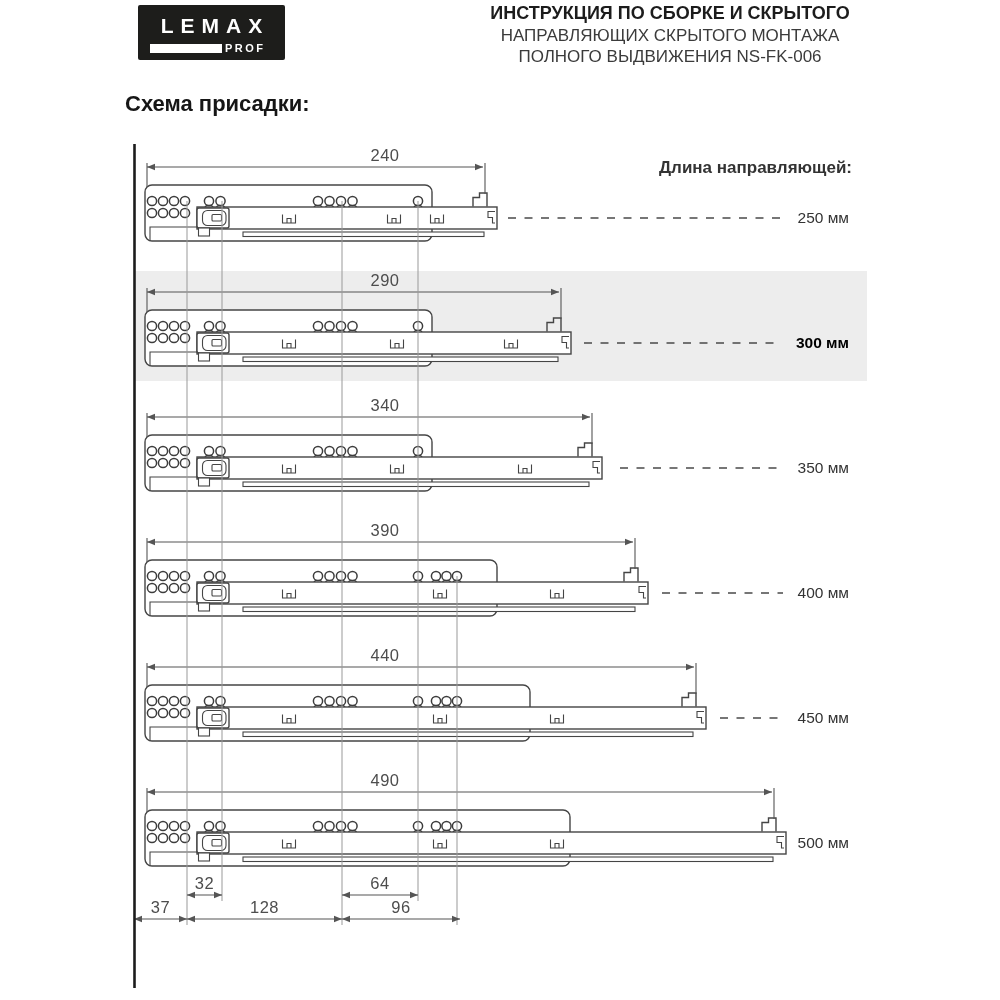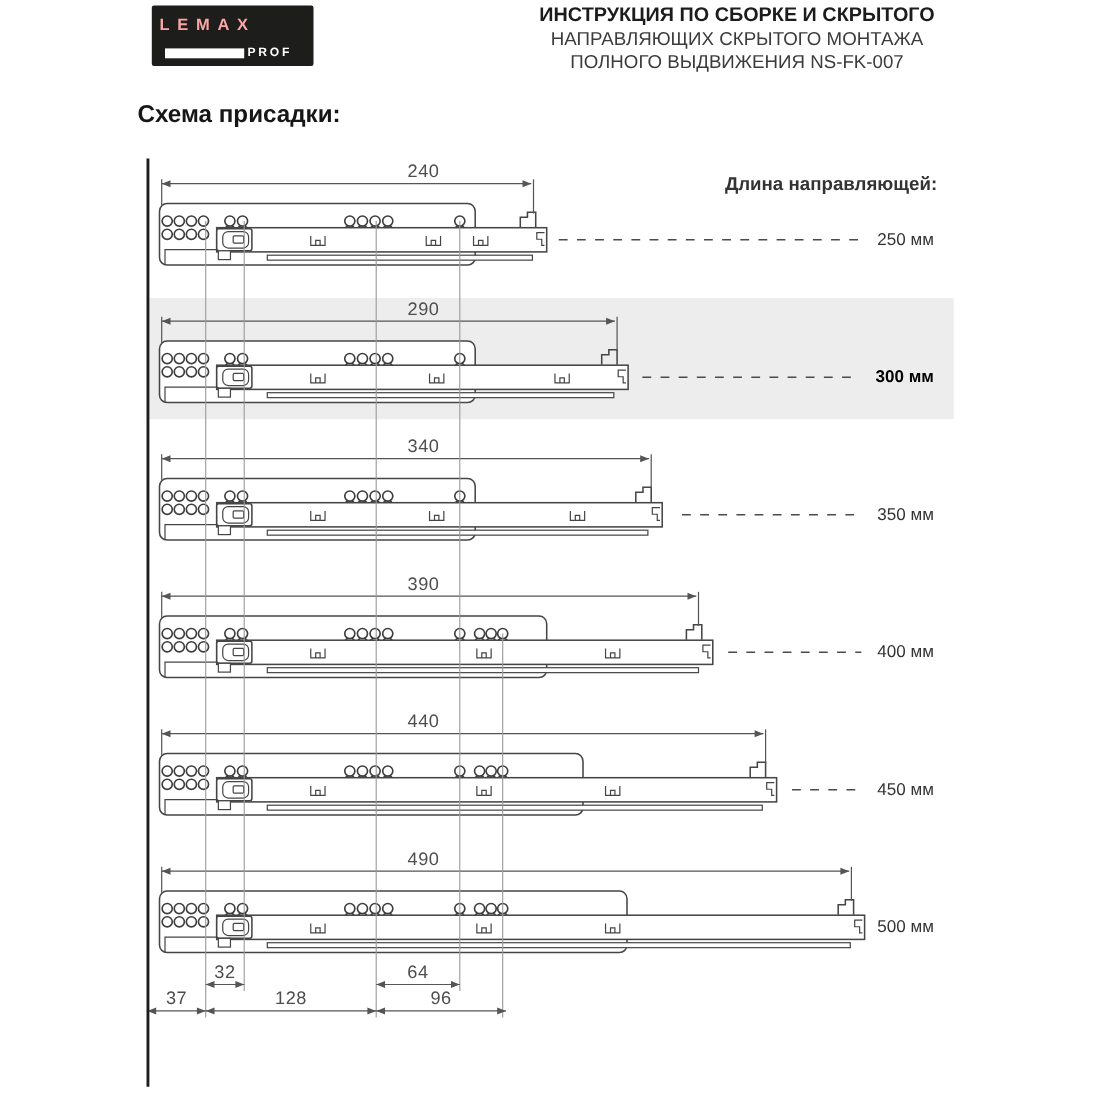--- a/index.html
+++ b/index.html
@@ -1,21 +1,21 @@
 <!DOCTYPE html>
 <html><head>
 <meta charset="utf-8">
 <style>
   html,body{margin:0;padding:0;background:#fff;}
   .page{position:relative;width:1000px;height:1000px;background:#fff;overflow:hidden;
         font-family:"Liberation Sans",sans-serif;}
   
   .logo{position:absolute;left:138px;top:5px;width:147px;height:55px;background:#1d1d1b;
         border-radius:2px;}
-  .logo-brand{margin-top:9px;color:#fca5a5;font-size:15px;font-weight:600;
+  .logo-brand{margin-top:9px;text-align:center;color:#ffffff;font-size:21px;font-weight:600;
         letter-spacing:7px;padding-left:7px;}
   .logo-sub{position:absolute;left:12px;right:13px;bottom:7px;display:flex;align-items:center;}
   .logo-bar{display:inline-block;width:72px;height:9px;background:#fff;}
   .logo-prof{color:#fff;font-size:11px;font-weight:700;letter-spacing:2.5px;margin-left:3px;line-height:9px;}
   .title-block{position:absolute;left:450px;top:3px;width:440px;text-align:center;line-height:21.5px;}
   .title-1{font-size:18px;font-weight:700;color:#1c1c1c;}
   .title-2,.title-3{font-size:17px;font-weight:400;color:#3b3b3b;}
   .section-title{position:absolute;left:125px;top:91px;font-size:22px;font-weight:700;color:#161616;}
   .legend-title{position:absolute;left:552px;top:158px;width:300px;text-align:right;
         font-size:17px;font-weight:700;color:#333;}
@@ -50,21 +50,21 @@
     <div class="logo-brand">LEMAX</div>
     <div class="logo-sub">
       <span class="logo-bar"></span>
       <span class="logo-prof">PROF</span>
     </div>
   </div>
 
   <div class="title-block">
     <div class="title-1">ИНСТРУКЦИЯ ПО СБОРКЕ И СКРЫТОГО</div>
     <div class="title-2">НАПРАВЛЯЮЩИХ СКРЫТОГО МОНТАЖА</div>
-    <div class="title-3">ПОЛНОГО ВЫДВИЖЕНИЯ NS-FK-007</div>
+    <div class="title-3">ПОЛНОГО ВЫДВИЖЕНИЯ NS-FK-006</div>
   </div>
 
   <div class="section-title">Схема присадки:</div>
   <div class="legend-title">Длина направляющей:</div>
 
   <div class="band" id="band" style="left: 134px; top: 271px; width: 733px; height: 110px;"></div>
 
   <svg id="diagram-svg" viewBox="0 0 1000 1000">
       <g>
         <rect x="145" y="185" width="287" height="56" rx="7" class="ln"></rect>

